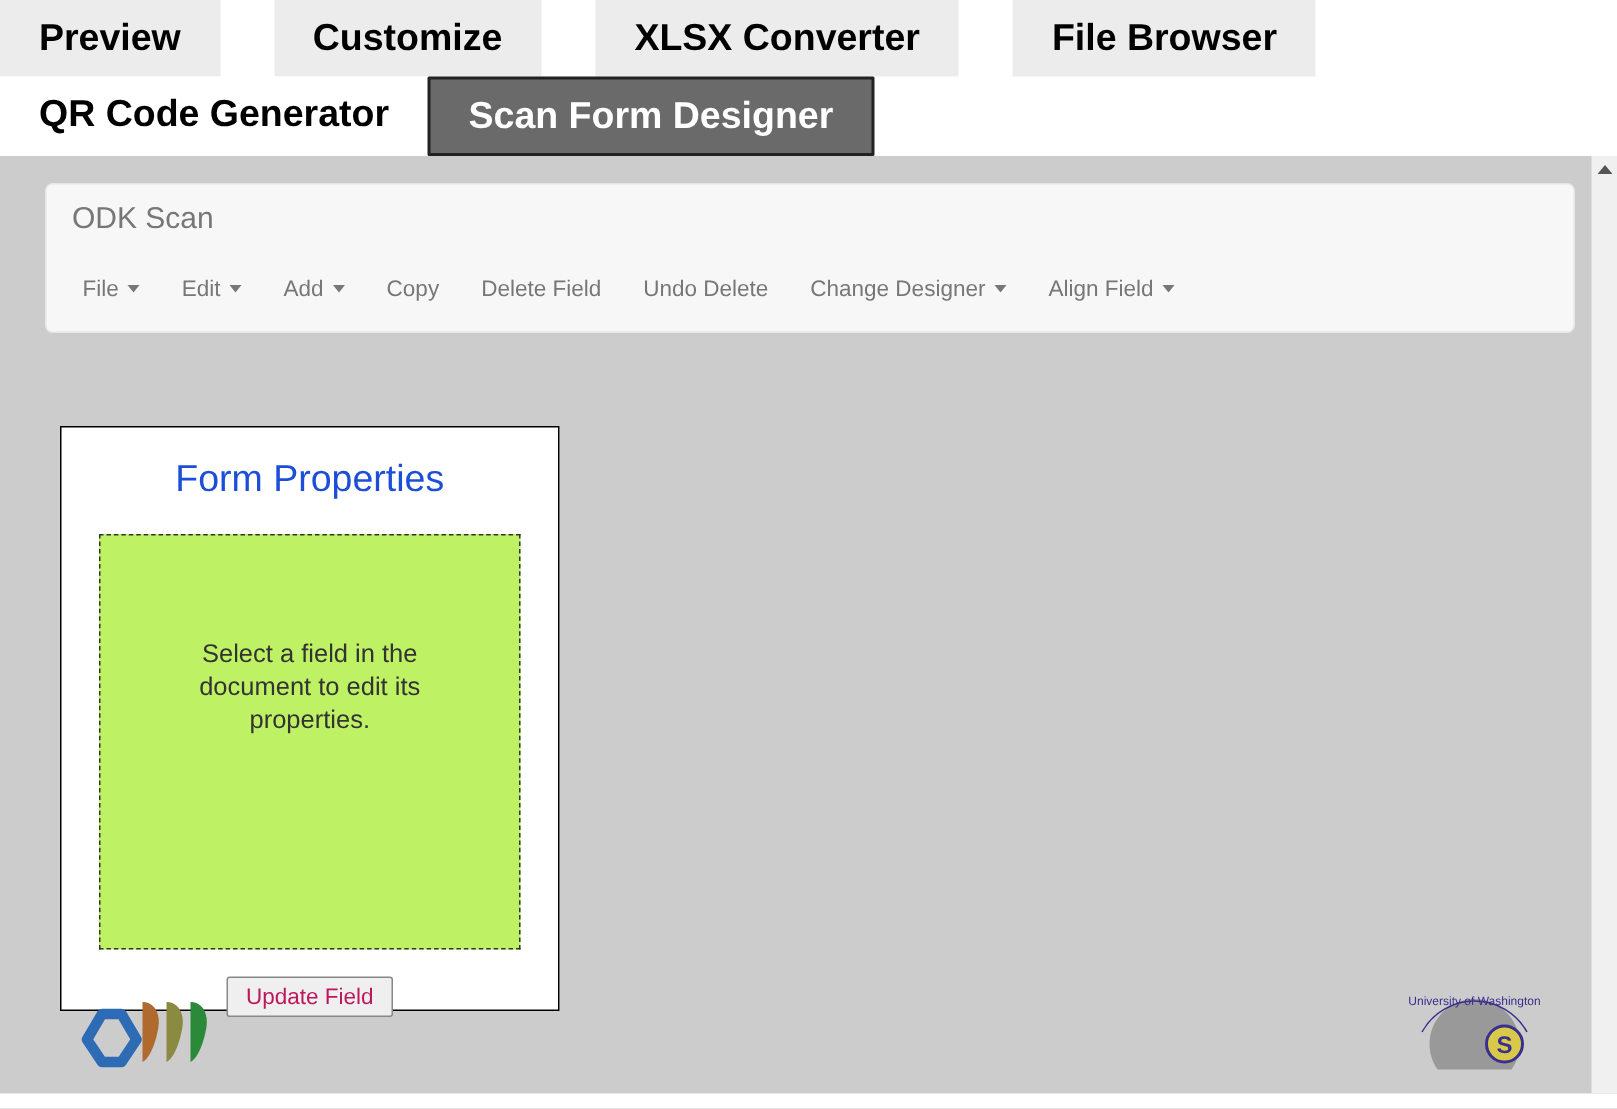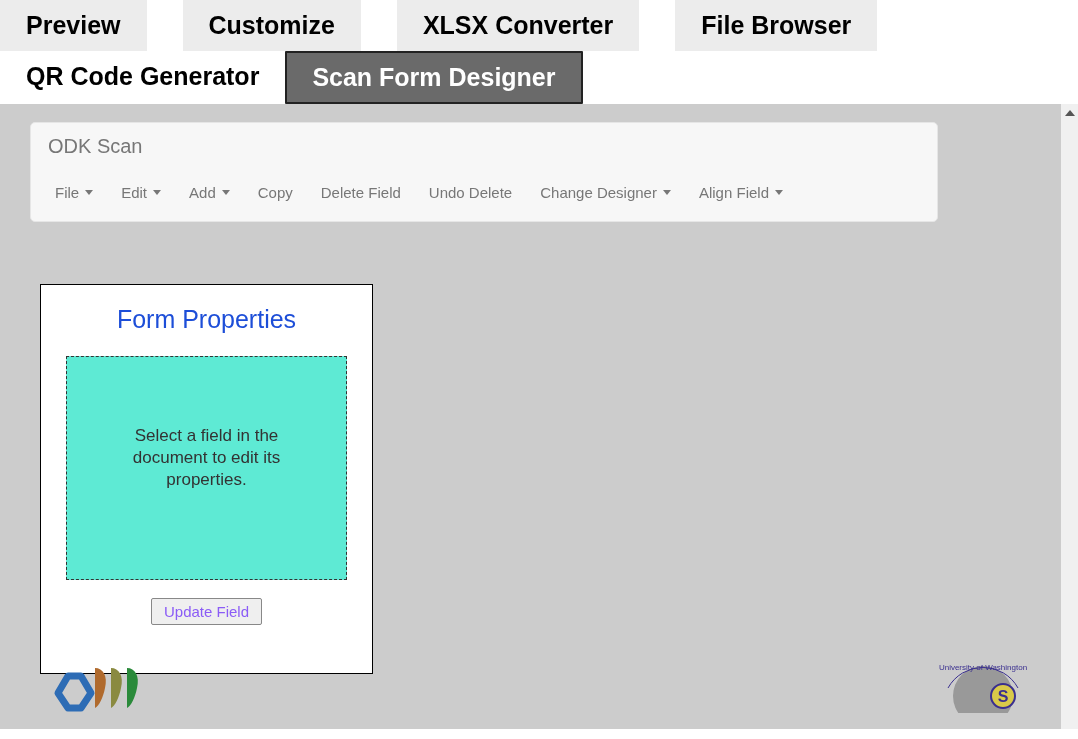--- a/index.html
+++ b/index.html
@@ -56,21 +56,21 @@
       position: relative;
       padding-top: 18px;
       padding-left: 30px;
       padding-right: 18px;
     }
     .toolbar-panel {
       background: #f7f7f7;
       border: 1px solid #e6e6e6;
       border-radius: 5px;
       margin: 0 0 0 0;
-      width: 908px;
+      width: 1020px;
     }
     .toolbar-title {
       font-size: 20px;
       color: #777;
       padding: 12px 17px 10px;
     }
     .toolbar-items {
       display: flex;
       padding: 8px 10px 12px 10px;
       gap: 0;
@@ -105,22 +105,22 @@
     }
     .properties-title {
       font-size: 25px;
       color: #1d4ed8;
       text-align: center;
       margin-bottom: 22px;
       font-weight: normal;
     }
     .properties-box {
       border: 1px dashed #333;
-      height: 224px;
-      background: #5eead4;
+      height: 277px;
+      background: #bef264;
       display: flex;
       align-items: flex-start;
       justify-content: center;
       padding-top: 68px;
     }
     .properties-text {
       text-align: center;
       font-size: 17px;
       color: #333;
       line-height: 1.3;
@@ -128,21 +128,21 @@
     }
     .update-btn {
       display: block;
       margin: 18px auto 0;
       padding: 4px 12px;
       font-size: 15px;
       background: #efefef;
       border: 1px solid #888;
       border-radius: 2px;
       cursor: pointer;
-      color: #8b5cf6;
+      color: #be185d;
     }
     .scrollbar {
       position: absolute;
       right: 0;
       top: 0;
       width: 17px;
       height: 100%;
       background: #f0f0f0;
     }
     .scroll-arrow {

